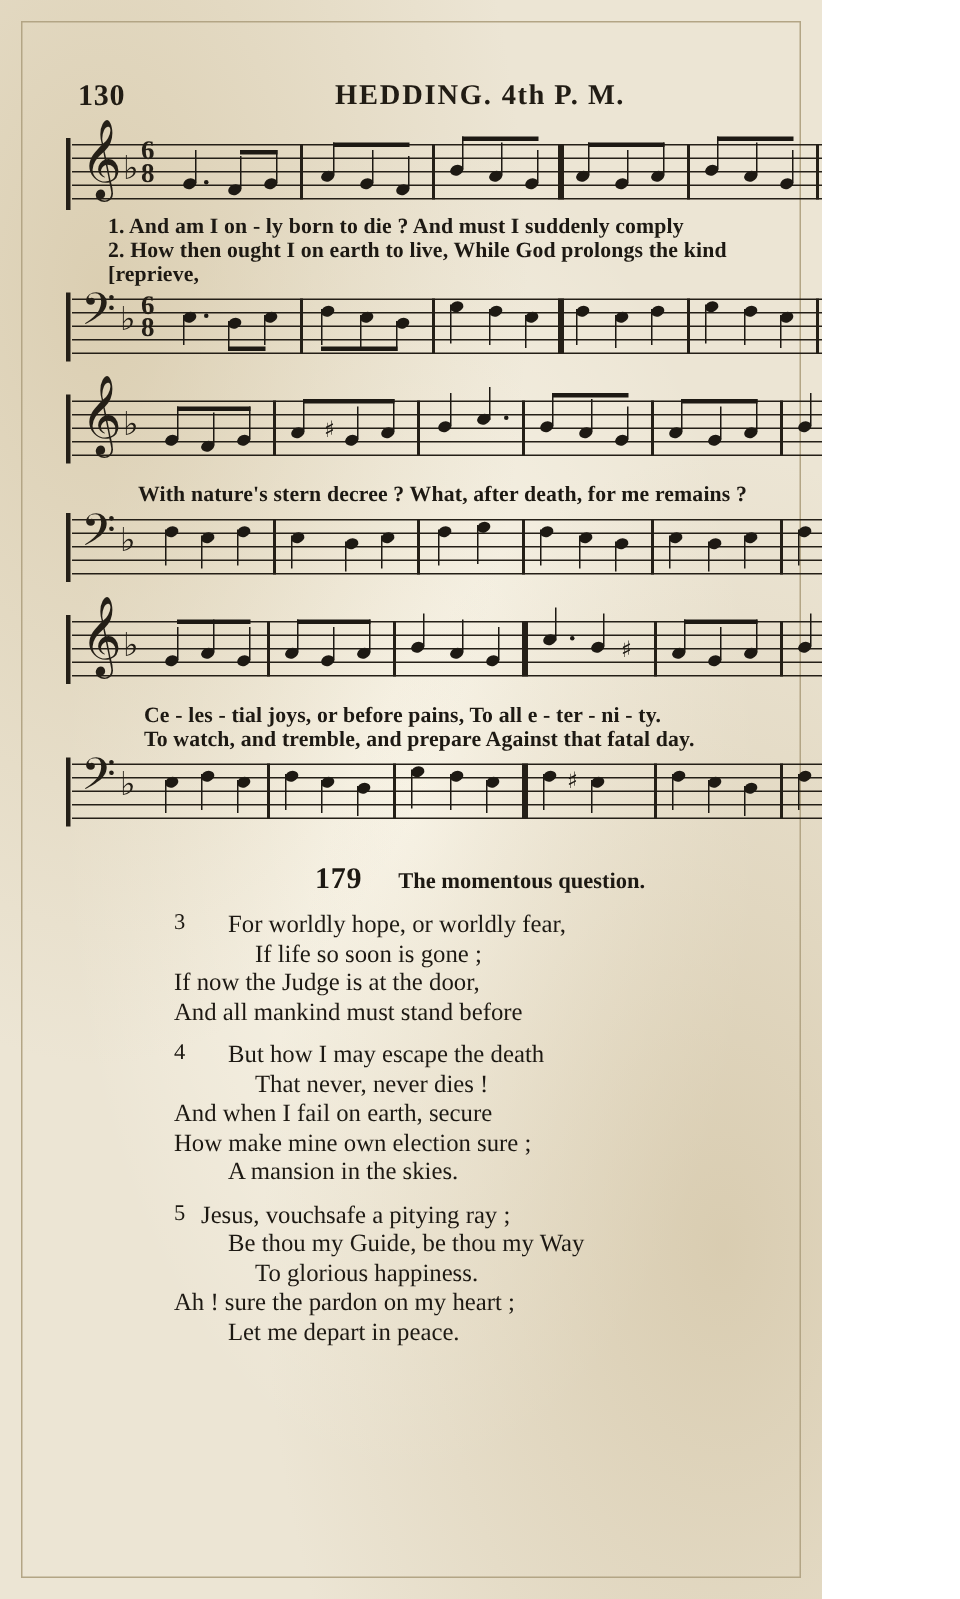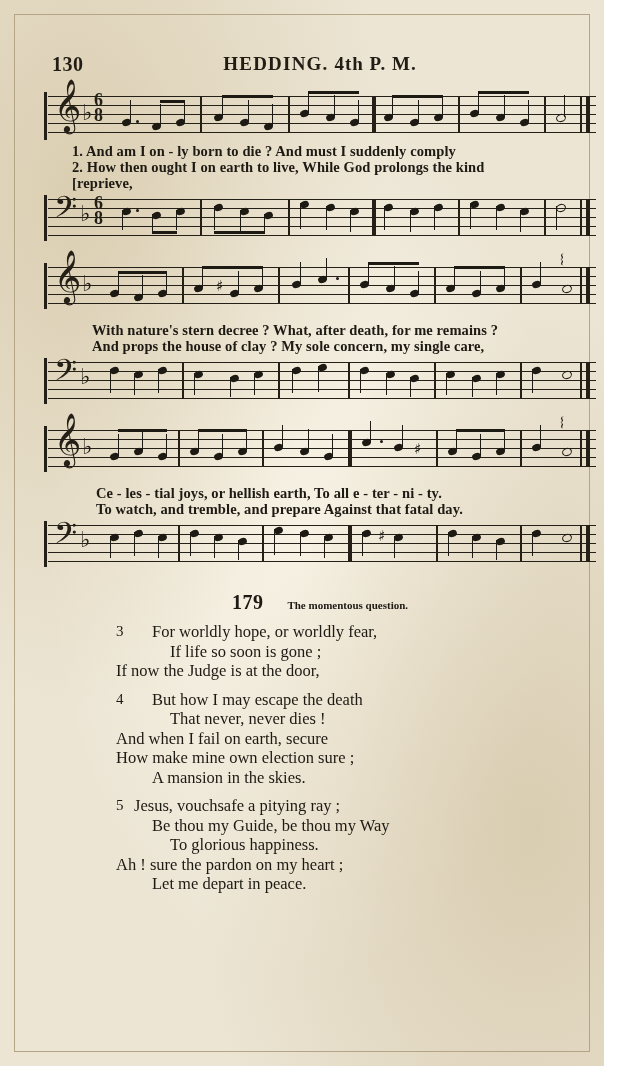--- a/index.html
+++ b/index.html
@@ -8,21 +8,21 @@
     background: #ffffff;
   }
   body {
     width: 640px;
     height: 1066px;
     overflow: hidden;
     font-family: "Liberation Serif", serif;
   }
   .page {
     position: relative;
-    width: 604px;
+    width: 548px;
     height: 1066px;
     background: #ece5d4;
     background-image:
       radial-gradient(ellipse at 12% 18%, rgba(205,188,150,0.55) 0%, rgba(205,188,150,0) 42%),
       radial-gradient(ellipse at 88% 78%, rgba(198,180,142,0.5) 0%, rgba(198,180,142,0) 45%),
       radial-gradient(ellipse at 50% 50%, rgba(255,252,242,0.75) 0%, rgba(255,252,242,0) 60%);
     box-sizing: border-box;
     overflow: hidden;
   }
   .page-border {
@@ -215,21 +215,21 @@
     text-align: center;
     color: #1d1913;
     margin-bottom: 8px;
   }
   .hymn-number {
     font-size: 20px;
     font-weight: bold;
     letter-spacing: 0.5px;
   }
   .hymn-caption {
-    font-size: 11px;
+    font-size: 15px;
     font-weight: bold;
     margin-left: 20px;
   }
   .verse {
     position: relative;
     margin: 0 0 9px 0;
     padding-left: 90px;
     font-size: 16.5px;
     line-height: 19.5px;
     color: #1d1913;
@@ -448,21 +448,20 @@
               <div class="stem" style="left:492px; top:-1px;"></div>
             <div class="nh open" style="left:514px; top:22px;"></div>
             <div class="fermata" style="left:512px; top:-12px;">𝄔</div>
             <div class="barline" style="left:532px;"></div>
             <div class="barline thick" style="left:538px;"></div>
           </div>
         </div>
 
         <div class="lyrics-block indent2">
           <div class="lyrics">With nature's stern decree ? What, after death, for me remains ?</div>
-          <div class="lyrics">And props the house of clay ? My sole concern, my single care,</div>
         </div>
 
         <div class="stave-block" style="position:relative;height:56px;">
           <div class="sysbracket" style="left:0px; top:0px; height:46px;"></div>
           <div class="stave" style="margin-left:4px;width:548px;top:0px;position:absolute;">
             <div class="line"></div>
               <div class="line"></div>
               <div class="line"></div>
               <div class="line"></div>
               <div class="line"></div>
@@ -562,21 +561,21 @@
             <div class="nh" style="left:484px; top:18px;"></div>
               <div class="stem" style="left:492px; top:-1px;"></div>
             <div class="nh open" style="left:514px; top:22px;"></div>
             <div class="fermata" style="left:512px; top:-12px;">𝄔</div>
             <div class="barline" style="left:532px;"></div>
             <div class="barline thick" style="left:538px;"></div>
           </div>
         </div>
 
         <div class="lyrics-block indent3">
-          <div class="lyrics">Ce - les - tial joys,  or  hellish earth, To   all   e - ter - ni - ty.</div>
+          <div class="lyrics">Ce - les - tial joys,  or  before pains, To   all   e - ter - ni - ty.</div>
           <div class="lyrics">To watch, and tremble, and prepare Against that fatal  day.</div>
         </div>
 
         <div class="stave-block" style="position:relative;height:56px;">
           <div class="sysbracket" style="left:0px; top:0px; height:46px;"></div>
           <div class="stave" style="margin-left:4px;width:548px;top:0px;position:absolute;">
             <div class="line"></div>
               <div class="line"></div>
               <div class="line"></div>
               <div class="line"></div>
@@ -632,20 +631,21 @@
       <div class="hymn-heading">
         <span class="hymn-number">179</span>
         <span class="hymn-caption">The momentous question.</span>
       </div>
 
       <div class="verse">
         <span class="vnum">3</span>
         <span class="ln i2">For worldly hope, or worldly fear,</span>
         <span class="ln i3">If life so soon is gone ;</span>
         <span class="ln neg">If now the Judge is at the door,</span>
+        <span class="ln neg">And all mankind must stand before</span>
       </div>
 
       <div class="verse">
         <span class="vnum">4</span>
         <span class="ln i2">But how I may escape the death</span>
         <span class="ln i3">That never, never dies !</span>
         <span class="ln neg">And when I fail on earth, secure</span>
         <span class="ln neg">How make mine own election sure ;</span>
         <span class="ln i2">A mansion in the skies.</span>
       </div>

